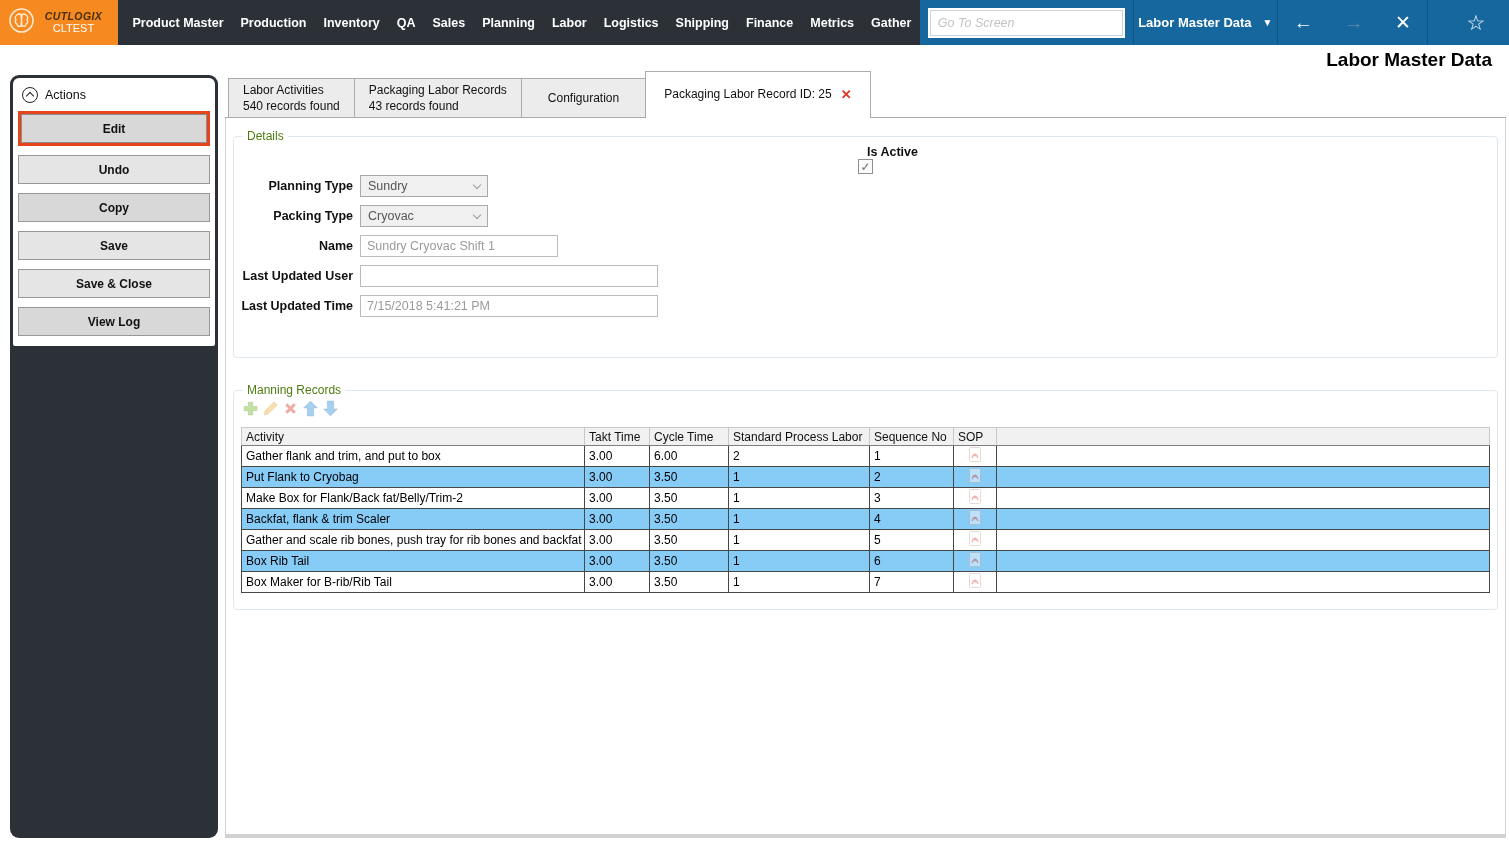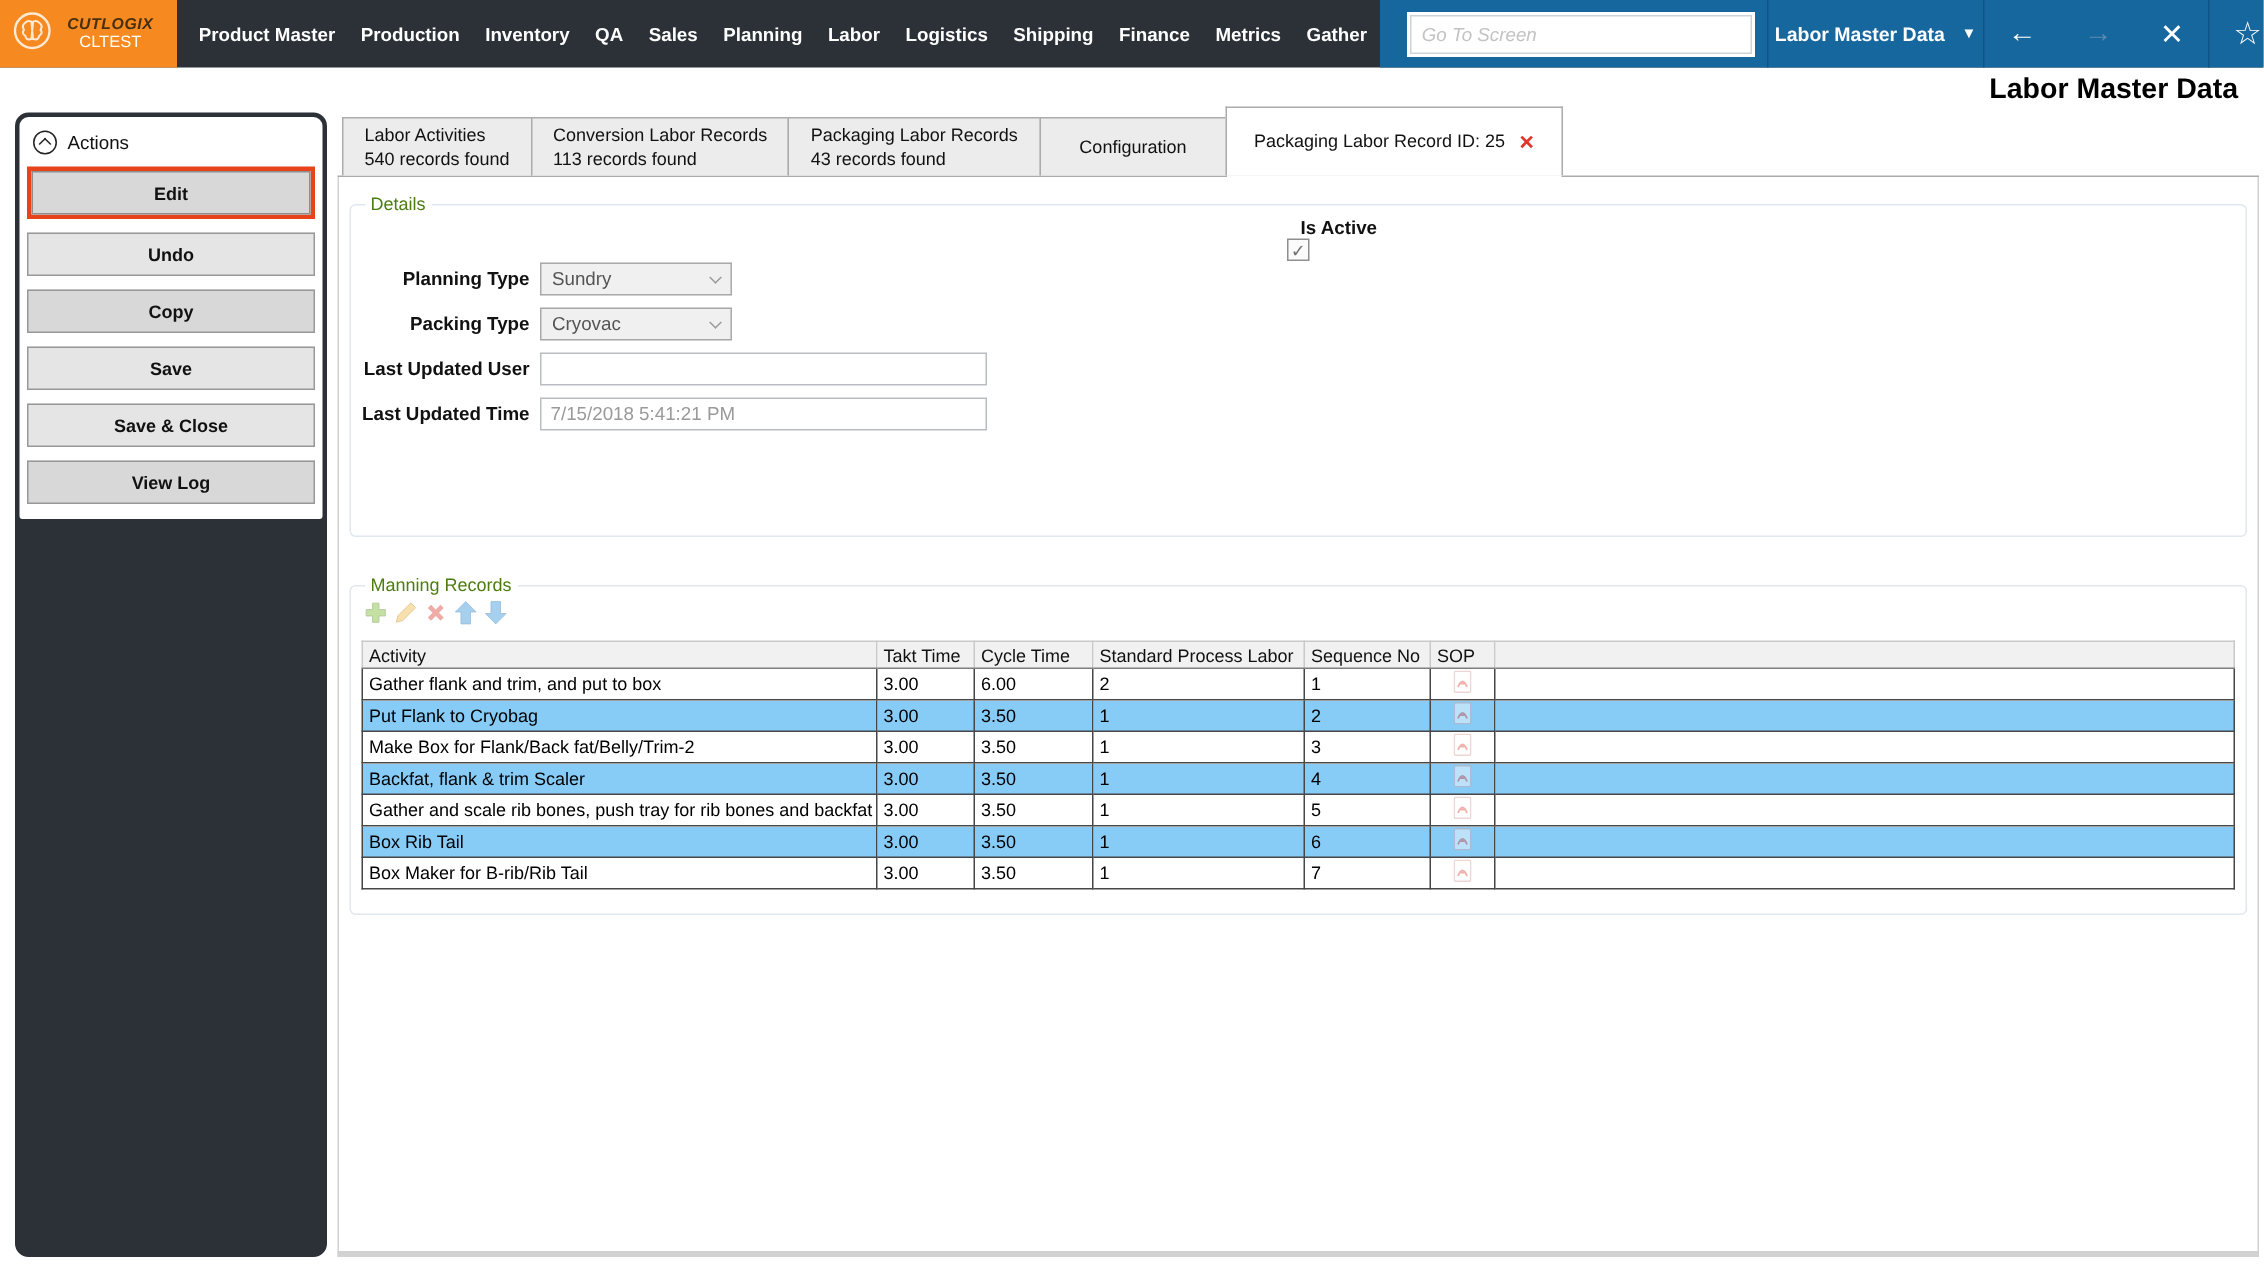--- a/index.html
+++ b/index.html
@@ -9,21 +9,21 @@
   
   .topbar { position:absolute; top:0; left:0; width:1509px; height:45px; background:#2b3137; display:flex; align-items:stretch; }
   .logo { width:118px; background:#f6891f; display:flex; align-items:center; padding:0 6px 0 8px; flex:none; }
   .logo svg { flex:none; }
   .logo-text { display:flex; flex-direction:column; align-items:center; flex:1; line-height:1.15; }
   .logo-title { font-size:10.5px; font-weight:bold; font-style:italic; color:#47300f; letter-spacing:.4px; }
   .logo-sub { font-size:11px; color:#fff; }
   .menu { display:flex; align-items:center; padding-left:6px; }
   .nav-item { color:#fff; font-weight:bold; font-size:12.5px; padding:0 8.5px; white-space:nowrap; cursor:default; }
   .blue-zone { margin-left:auto; width:604px; background:#17679f; display:flex; align-items:center; flex:none; }
-  .goto-wrap { margin-left:18px; background:#fff; padding:2px; width:232px; height:30px; flex:none; }
+  .goto-wrap { margin-left:8px; background:#fff; padding:2px; width:197px; height:30px; flex:none; }
   .goto { width:100%; height:100%; border:1px solid #ccd4da; font-size:12.5px; font-style:italic; padding:0 7px; color:#444; outline:none; }
   .goto::placeholder { color:#c3c3c3; font-style:italic; }
   .vsep { width:1px; background:#0f5583; align-self:stretch; flex:none; }
   .gap8 { width:8px; flex:none; }
   .screen-dd { width:143px; display:flex; align-items:center; justify-content:center; gap:11px; color:#fff; font-size:13px; font-weight:bold; flex:none; }
   .dd-caret { font-size:10px; }
   .navbtns { width:149px; display:flex; align-items:center; justify-content:space-around; color:#fff; font-size:19px; flex:none; }
   .arrow-fwd { color:#5e8cac; }
   .fav-zone { flex:1; display:flex; align-items:center; justify-content:center; color:#fff; font-size:21px; }
 
@@ -167,24 +167,20 @@
     </div>
   </aside>
 
   <main class="content">
     <div class="tabstrip" id="tabstrip">
         <div class="tab">
           <span>Labor Activities</span>
           <span>540 records found</span>
         </div>
         <div class="tab">
-          <span>Conversion Labor Records</span>
-          <span>113 records found</span>
-        </div>
-        <div class="tab">
           <span>Packaging Labor Records</span>
           <span>43 records found</span>
         </div>
         <div class="tab single">
           <span>Configuration</span>
         </div>
         <div class="tab active">
           <span>Packaging Labor Record ID: 25</span>
           <span class="tab-close">✕</span>
         </div>
@@ -203,20 +199,24 @@
             <span>Sundry</span>
             <span class="combo-caret"></span>
           </span>
         </div>
         <div class="frow">
           <span class="flabel">Packing Type</span>
           <span class="combo">
             <span>Cryovac</span>
             <span class="combo-caret"></span>
           </span>
+        </div>
+        <div class="frow">
+          <span class="flabel">Name</span>
+          <input class="tbox w200" type="text" readonly="" value="Sundry Cryovac Shift 1" style="">
         </div>
         <div class="frow">
           <span class="flabel">Last Updated User</span>
           <input class="tbox w300" type="text" readonly="" value="" style="">
         </div>
         <div class="frow">
           <span class="flabel">Last Updated Time</span>
           <input class="tbox w300" type="text" readonly="" value="7/15/2018 5:41:21 PM" style="">
         </div>
       </fieldset>

